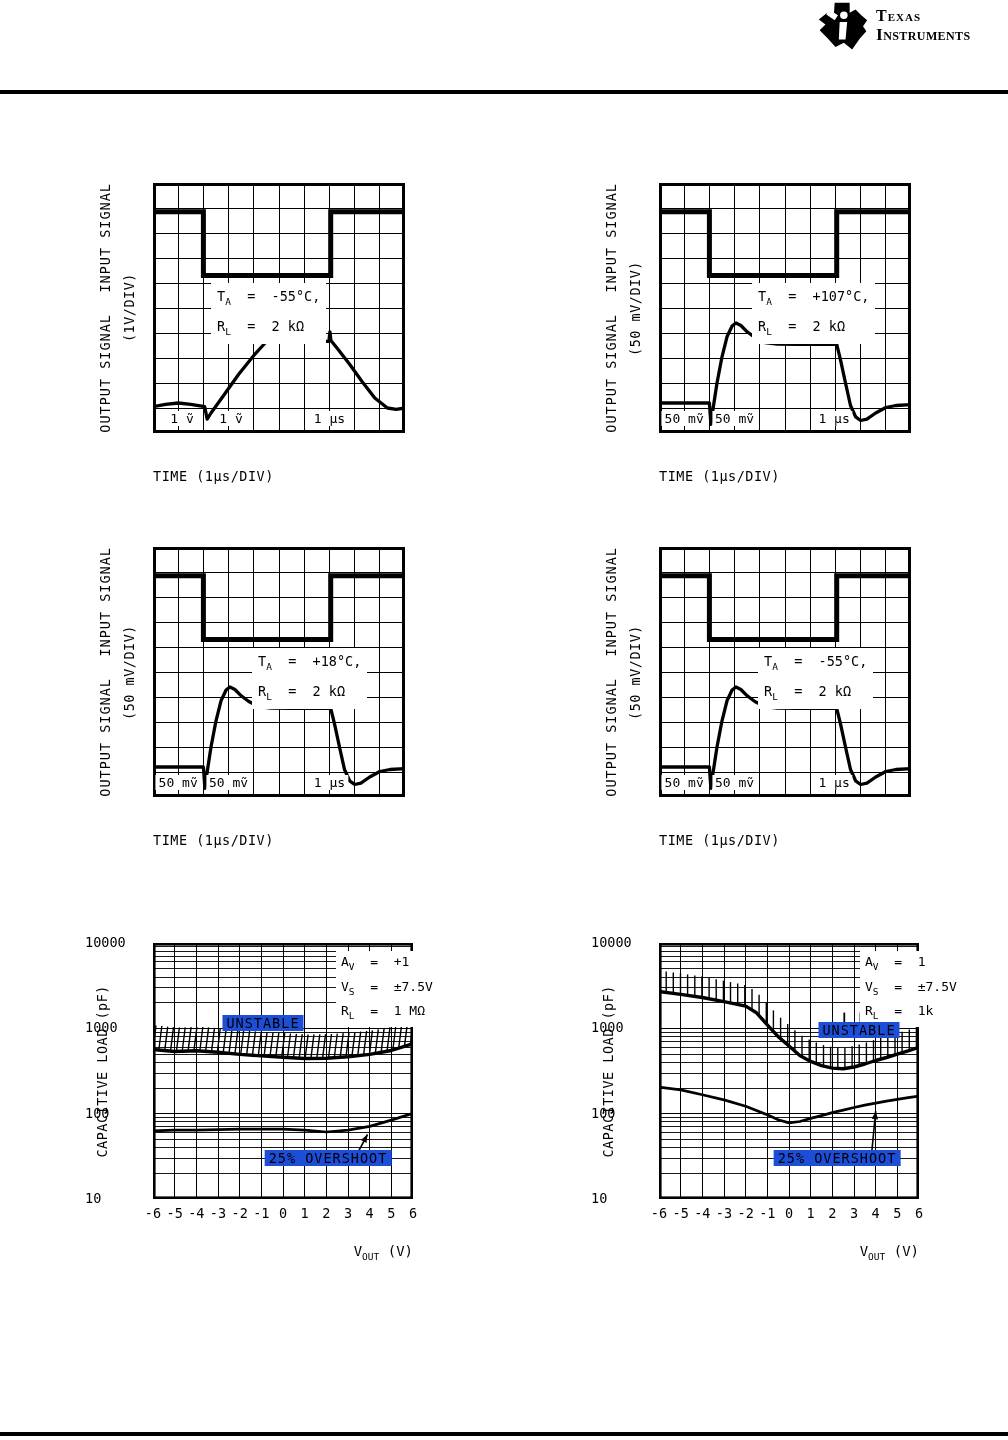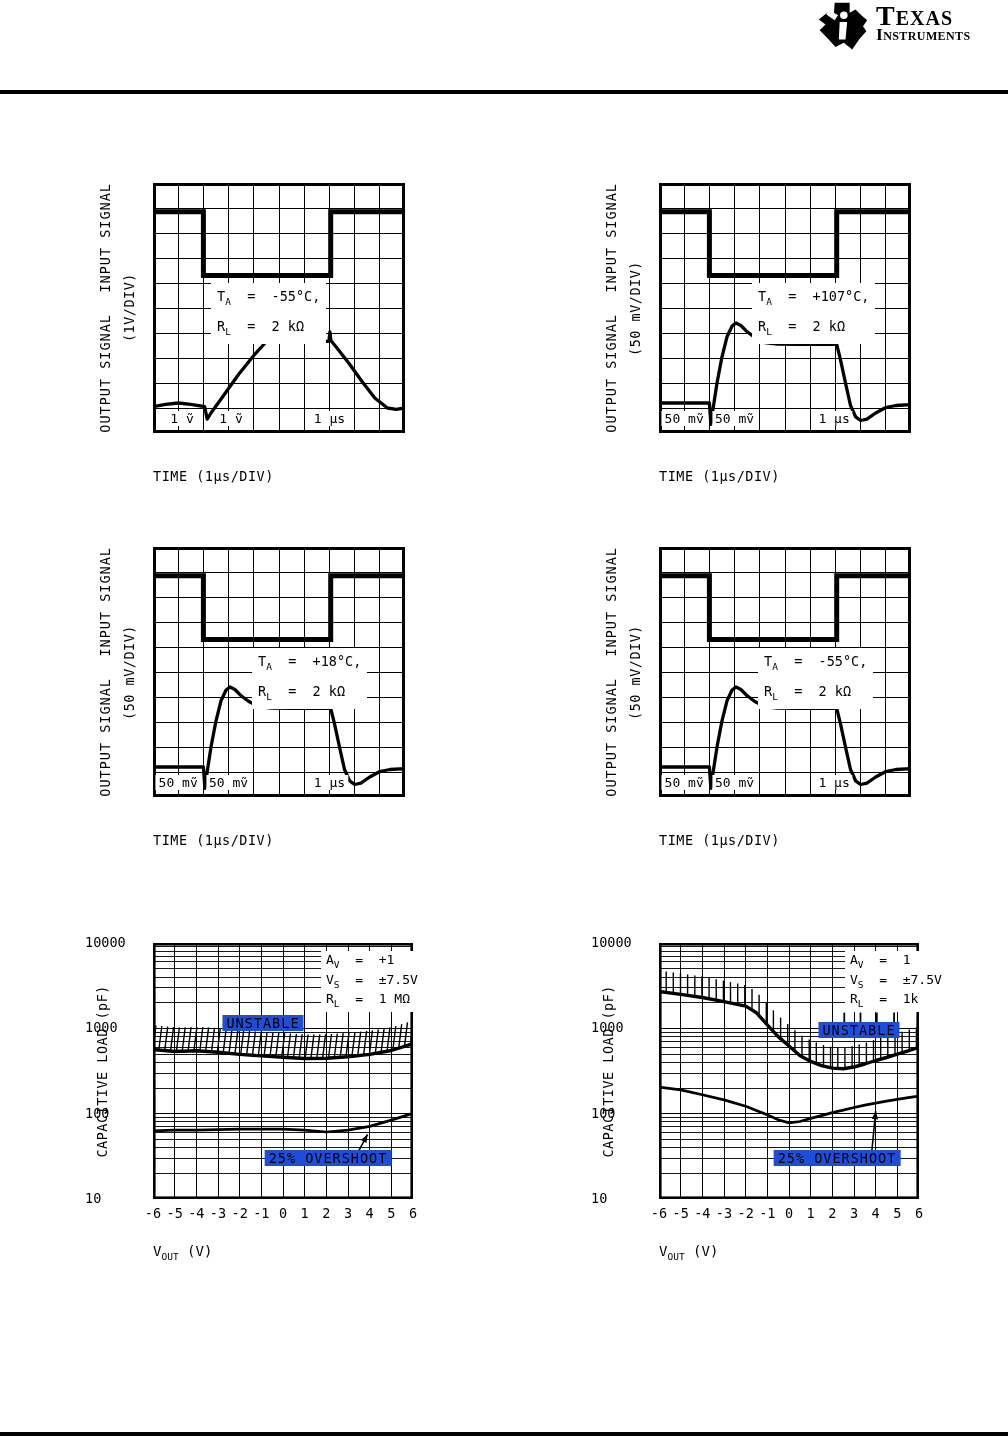--- a/index.html
+++ b/index.html
@@ -7,21 +7,21 @@
        font-family:"DejaVu Sans Mono",monospace;overflow:hidden;}
   .rule{position:absolute;left:0;width:1008px;background:#000;}
   .rule-top{top:90px;height:4px;}
   .rule-bottom{top:1432px;height:4px;}
 
   
   .logo{position:absolute;left:818px;top:2px;display:flex;gap:8px;align-items:flex-start;
         font-family:"Liberation Serif",serif;}
   .logo-bug{width:50px;height:50px;}
   .logo-text{margin-top:4px;}
-  .logo-l1{font-size:28px;font-weight:700;font-variant:small-caps;letter-spacing:1px;line-height:20px;}
+  .logo-l1{font-size:16px;font-weight:700;font-variant:small-caps;letter-spacing:1px;line-height:20px;}
   .logo-l2{font-size:17.5px;font-weight:700;font-variant:small-caps;letter-spacing:0.4px;line-height:17px;}
 
   
   .chart{position:absolute;width:365px;height:325px;}
   .plot{position:absolute;left:70px;top:0;background:#fff;}
 
   .ylab-signals{position:absolute;left:14px;top:0;height:250px;width:18px;}
   .ylab-signals span{position:absolute;left:0;writing-mode:vertical-rl;transform:rotate(180deg);
         font-size:13.5px;letter-spacing:1px;white-space:nowrap;}
   .sig-top{top:0;}
@@ -30,26 +30,26 @@
         display:flex;align-items:center;justify-content:center;}
   .ylab-scale span{writing-mode:vertical-rl;transform:rotate(180deg);font-size:13.5px;
         letter-spacing:0.5px;white-space:nowrap;}
   .ylab-cap{position:absolute;left:8px;top:0;height:256px;width:22px;
         display:flex;align-items:center;justify-content:center;}
   .ylab-cap span{writing-mode:vertical-rl;transform:rotate(180deg);font-size:13.5px;
         letter-spacing:0.5px;white-space:nowrap;}
 
   .ann{position:absolute;background:#fff;padding:1px 6px;font-size:13.5px;line-height:24px;}
   .ann div{white-space:pre;}
-  .ann-log{font-size:13px;line-height:15px;padding:1px 5px;}
+  .ann-log{font-size:13px;line-height:20px;padding:1px 5px;margin-left:15px;}
   sub{font-size:9.5px;}
 
   .xlab{position:absolute;left:70px;width:252px;text-align:left;top:285px;
         font-size:13.5px;letter-spacing:0.5px;white-space:pre;}
-  .xlab-log{position:absolute;left:70px;width:260px;text-align:left;top:300px;
+  .xlab-log{position:absolute;left:70px;width:260px;text-align:right;top:300px;
         font-size:14px;white-space:pre;}
 
   .slab{position:absolute;top:228px;transform:translateX(-50%);background:#fff;
         padding:0 3px;font-size:13px;white-space:nowrap;}
   .xtick{position:absolute;top:262px;transform:translateX(-50%);font-size:13.5px;white-space:nowrap;}
   .ytick{position:absolute;left:2px;width:62px;font-size:13.5px;}
 
   .region-label,.curve-label{position:absolute;transform:translate(-50%,-50%);background:#1d4ed8;
         padding:0 4px;font-size:13.5px;letter-spacing:1px;white-space:nowrap;}
 </style>

